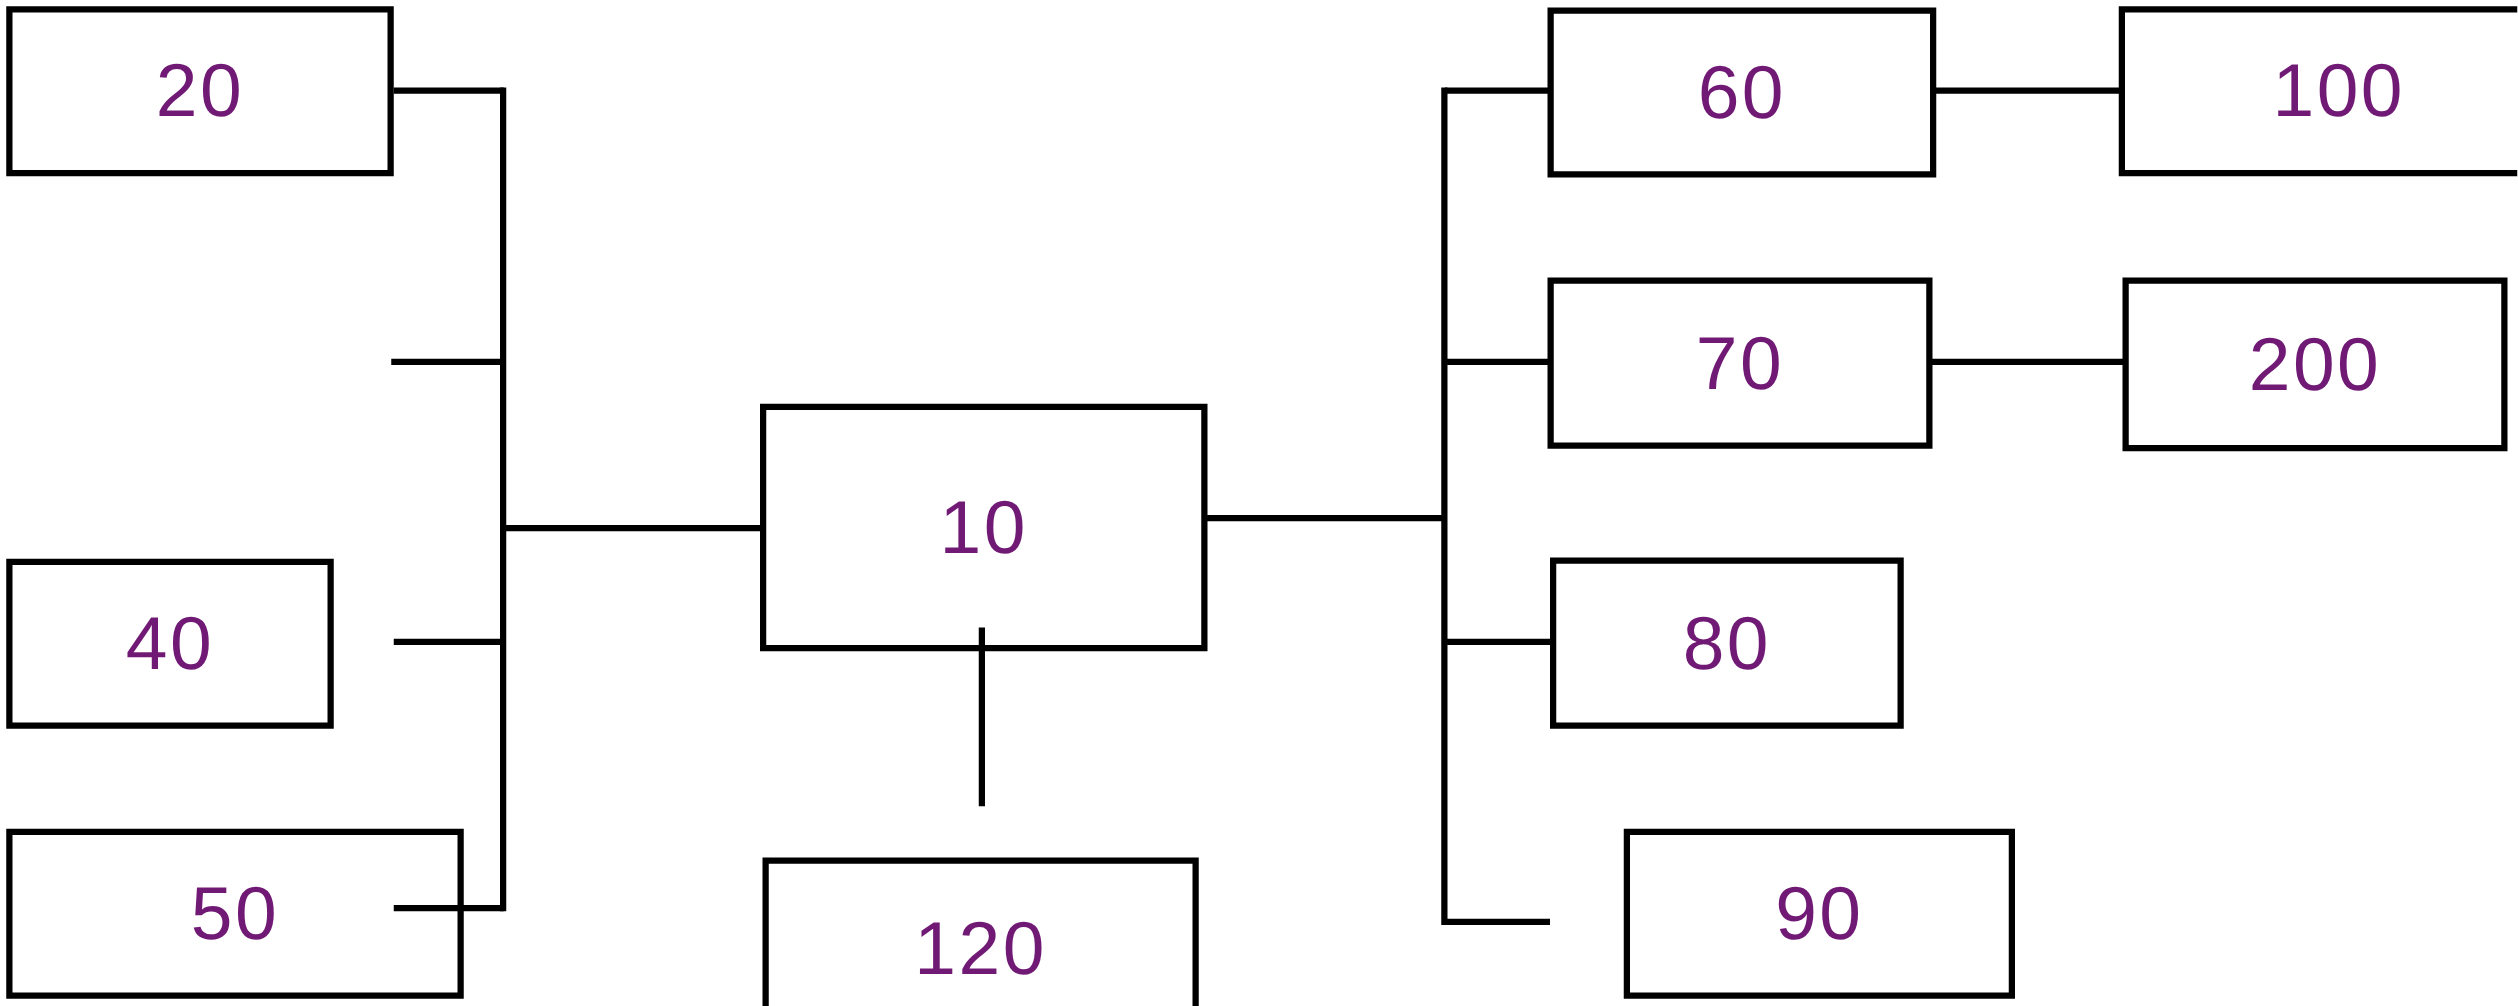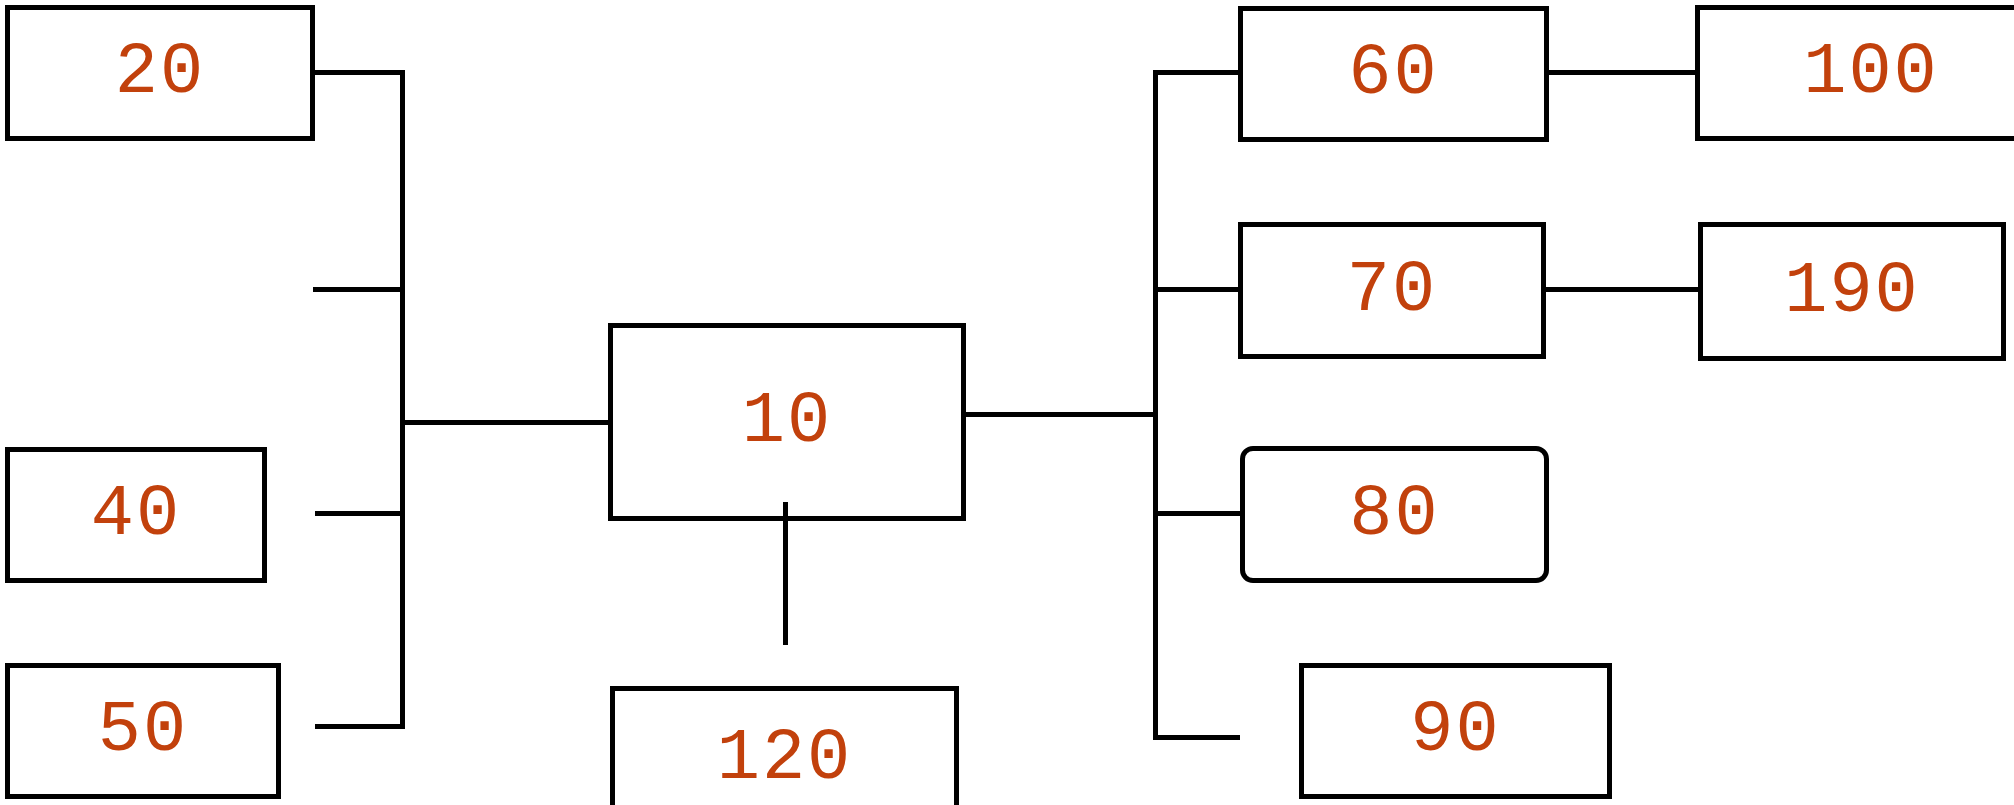--- a/index.html
+++ b/index.html
@@ -18,71 +18,70 @@
   .node {
     position: absolute;
     box-sizing: border-box;
     border: 5px solid #000000;
     background: #ffffff;
     display: flex;
     align-items: center;
     justify-content: center;
   }
   .node span {
-    font-size: 72px;
+    font-size: 60px;
     line-height: 1;
-    color: #c2410c;
+    color: #701a75;
     letter-spacing: 2px;
-    font-family: Liberation Mono, monospace;
   }
   .line {
     position: absolute;
     background: #000000;
   }
 </style>
 </head>
 <body>
 
 <div id="canvas">
 
   <div class="node" style="left:5px; top:5px; width:310px; height:136px;">
     <span>20</span>
   </div>
   <div class="node" style="left:5px; top:447px; width:262px; height:136px;">
     <span>40</span>
   </div>
-  <div class="node" style="left:5px; top:663px; width:276px; height:136px;">
+  <div class="node" style="left:5px; top:663px; width:366px; height:136px;">
     <span>50</span>
   </div>
 
   <div class="node" style="left:608px; top:323px; width:358px; height:198px;">
     <span>10</span>
   </div>
   <div class="node" style="left:610px; top:643px; width:349px; height:145px;margin-top:43px;">
     <span>120</span>
   </div>
 
   <div class="node" style="left:1238px; top:6px; width:311px; height:136px;">
     <span>60</span>
   </div>
   <div class="node" style="left:1238px; top:222px; width:308px; height:137px;">
     <span>70</span>
   </div>
-  <div class="node" style="left:1240px; top:446px; width:309px; height:137px;border-radius:13px;">
+  <div class="node" style="left:1240px; top:446px; width:283px; height:137px;">
     <span>80</span>
   </div>
   <div class="node" style="left:1299px; top:663px; width:313px; height:136px;">
     <span>90</span>
   </div>
 
   <div class="node" style="left:1695px; top:5px; width:352px; height:136px;">
     <span>100</span>
   </div>
   <div class="node" style="left:1698px; top:222px; width:308px; height:139px;">
-    <span>190</span>
+    <span>200</span>
   </div>
 
   <div class="line" style="left:315px; top:70px; width:88px; height:5px;"></div>
   <div class="line" style="left:313px; top:287px; width:90px; height:5px;"></div>
   <div class="line" style="left:315px; top:511px; width:88px; height:5px;"></div>
   <div class="line" style="left:315px; top:724px; width:88px; height:5px;"></div>
   <div class="line" style="left:400px; top:70px; width:5px; height:659px;"></div>
   <div class="line" style="left:403px; top:420px; width:207px; height:5px;"></div>
 
   <div class="line" style="left:783px; top:502px; width:5px; height:143px;"></div>

